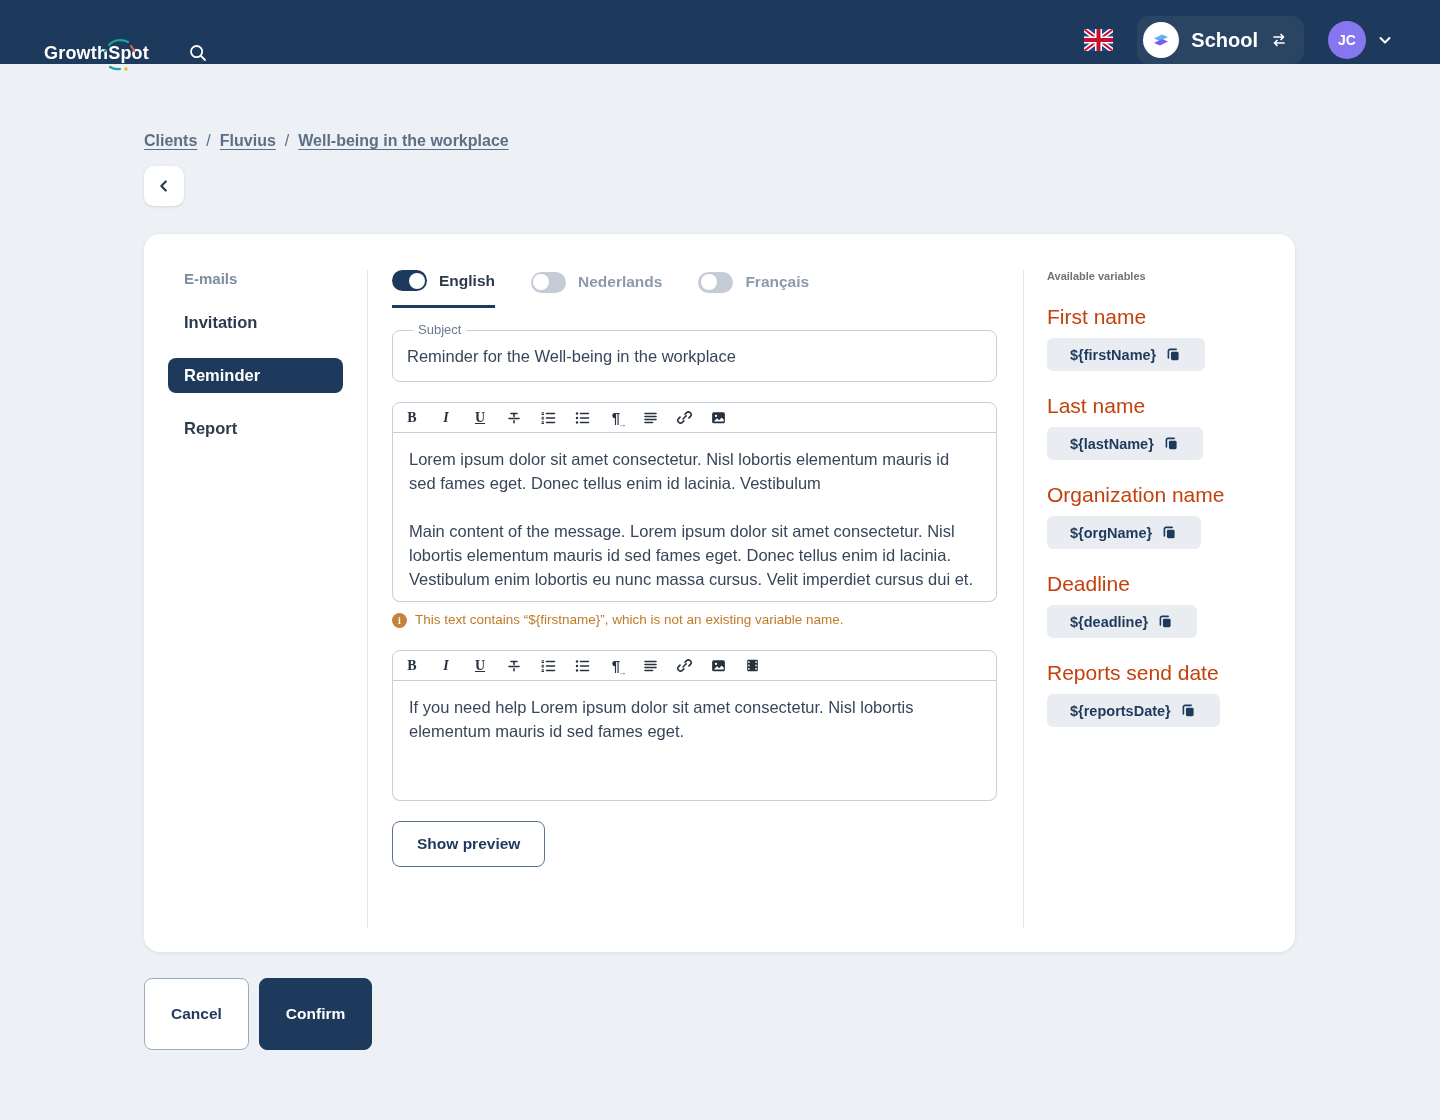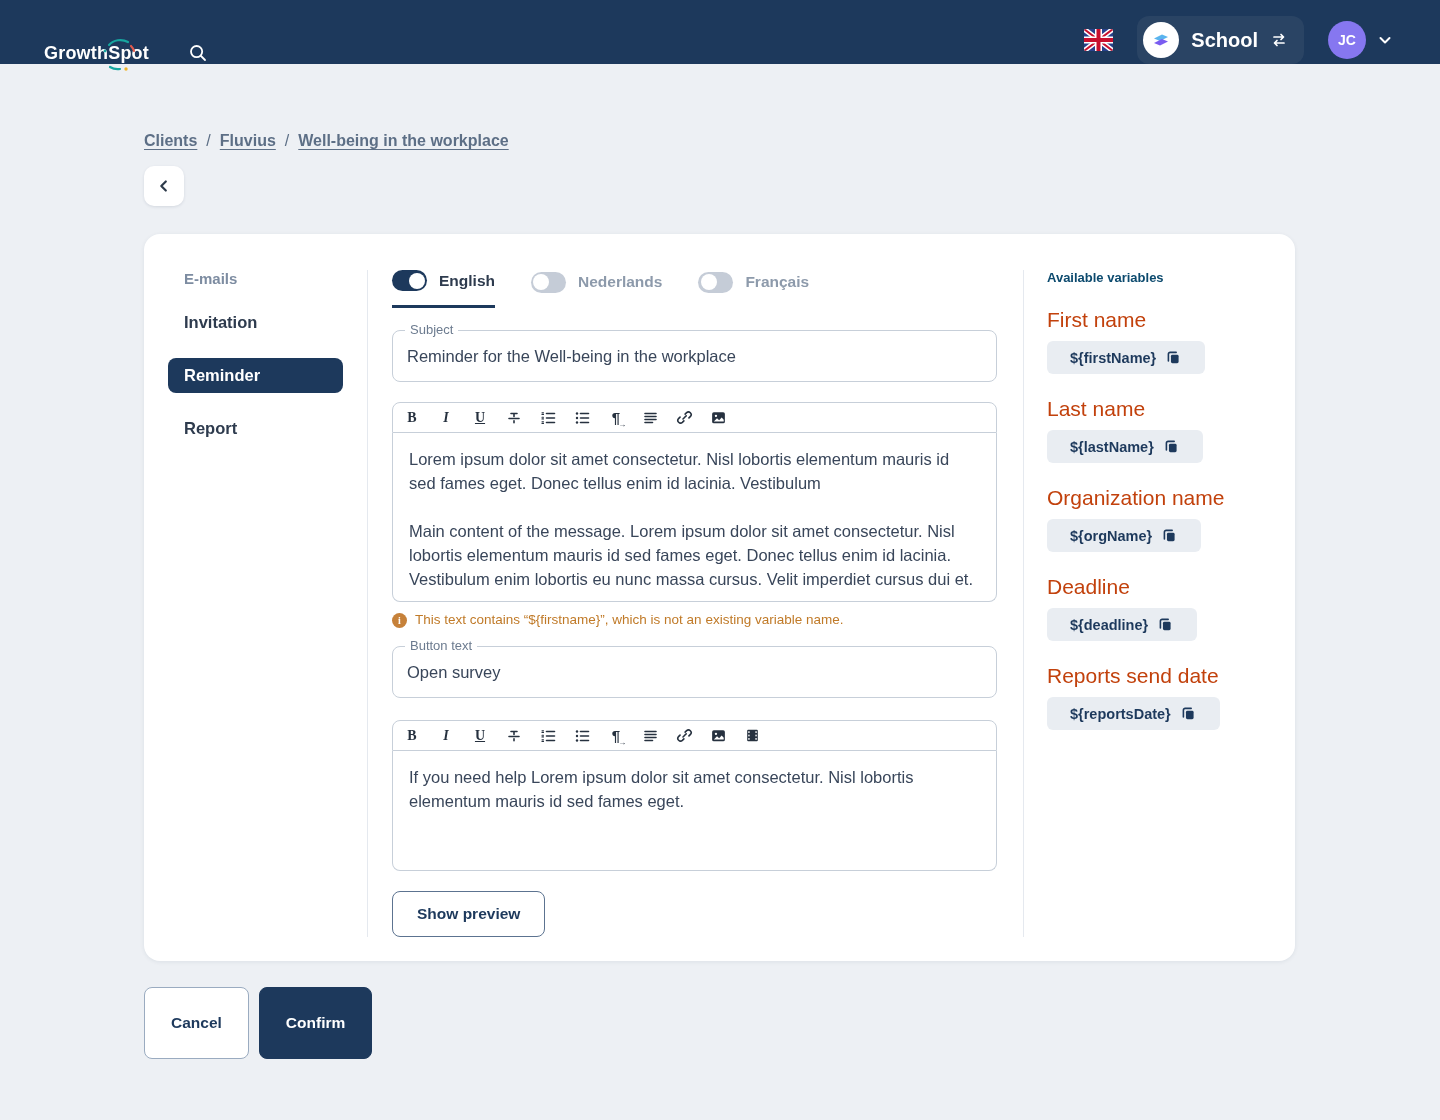--- a/index.html
+++ b/index.html
@@ -86,21 +86,21 @@
   .toggle.off { background: #c5ccd7; }
   .toggle .knob { position: absolute; top: 2.5px; width: 16px; height: 16px; background: #fff; border-radius: 50%; }
   .toggle.on .knob { right: 2.5px; }
   .toggle.off .knob { left: 2.5px; }
   .lang-label { font-size: 15.5px; font-weight: 700; color: #2e3b4e; }
   .lang-item.dim .lang-label { color: #8d9aab; }
 
   
   .field { position: relative; border: 1px solid #c7cfd9; border-radius: 8px; height: 52px; display: flex; align-items: center; padding: 0 14px; background: #fff; }
   .field .float-label {
-    position: absolute; top: -9px; left: 12px; background: #fff; padding: 0 5px;
+    position: absolute; top: -9px; left: 20px; background: #fff; padding: 0 5px;
     font-size: 13px; color: #6c7b8f; font-weight: 400;
   }
   .field .field-value { font-size: 16.5px; color: #39465a; }
   .field-subject { margin-top: 22px; }
   .field-button-text { margin-top: 18px; }
 
   
   .editor { margin-top: 20px; }
   .editor-2 { margin-top: 22px; }
   .rt-toolbar {
@@ -132,21 +132,21 @@
   .warning-text { font-size: 13.5px; color: #c07a28; }
 
   .show-preview-btn {
     margin-top: 20px; background: #fff; border: 1px solid #5c7390; border-radius: 8px;
     padding: 13px 24px; font-size: 15.5px; font-weight: 800; color: #1d395c; cursor: pointer;
     font-family: "Liberation Sans", sans-serif;
   }
 
   
   .vars-col { flex: 1; padding-left: 23px; }
-  .vars-header { font-size: 13px; font-weight: 700; color: #0c4a6e; }
+  .vars-header { font-size: 11px; font-weight: 700; color: #737373; }
   .var-label { font-size: 21px; color: #c2410c; margin-top: 23px; }
   .var-chip {
     margin-top: 9px; display: inline-flex; align-items: center; gap: 9px;
     background: #e9edf2; border-radius: 6px; padding: 8px 23px; cursor: pointer;
   }
   .var-token { font-size: 14.5px; font-weight: 800; color: #1d395c; }
 
   
   .footer-actions { display: flex; gap: 10px; margin-top: 26px; }
   .btn { border-radius: 8px; font-size: 15.5px; font-weight: 800; padding: 26px 26px; cursor: pointer; font-family: "Liberation Sans", sans-serif; }
@@ -331,24 +331,20 @@
         </div>
       </div>
 
       
       <div class="warning-row">
         <span class="warning-icon">i</span>
         <span class="warning-text">This text contains “${firstname}”, which is not an existing variable name.</span>
       </div>
 
       
-      <div class="field field-button-text">
-        <span class="float-label">Button text</span>
-        <span class="field-value">Open survey</span>
-      </div>
 
       
       <div class="editor editor-2">
         <div class="rt-toolbar">
           <button class="rt-btn">
               <span class="rt-letter">B</span>
             </button>
           <button class="rt-btn">
               <span class="rt-letter it">I</span>
             </button>

